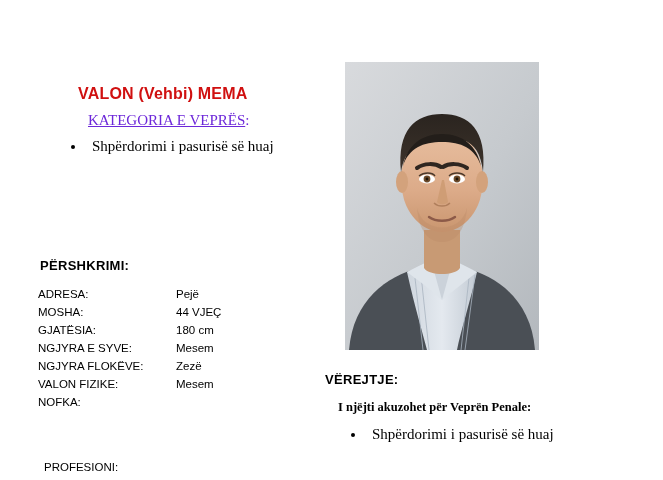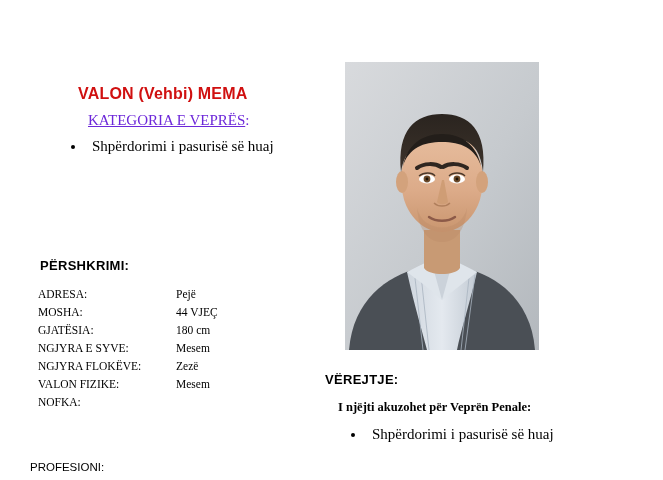--- a/index.html
+++ b/index.html
@@ -91,29 +91,28 @@
     top: 288px;
     border-collapse: collapse;
     font-family: "Liberation Sans", sans-serif;
     font-size: 11.5px;
   }
   .desc-table td {
     padding: 0 0 5px 0;
     vertical-align: top;
     line-height: 13px;
     white-space: nowrap;
-    font-family: Liberation Serif, serif;
   }
   .desc-table td.label {
     width: 138px;
   }
 
   .profession-label {
     position: absolute;
-    left: 30px;
+    left: 44px;
     top: 461px;
     font-family: "Liberation Sans", sans-serif;
     font-size: 11.5px;
   }
 
   
   .remarks-title {
     position: absolute;
     left: 325px;
     top: 372px;

